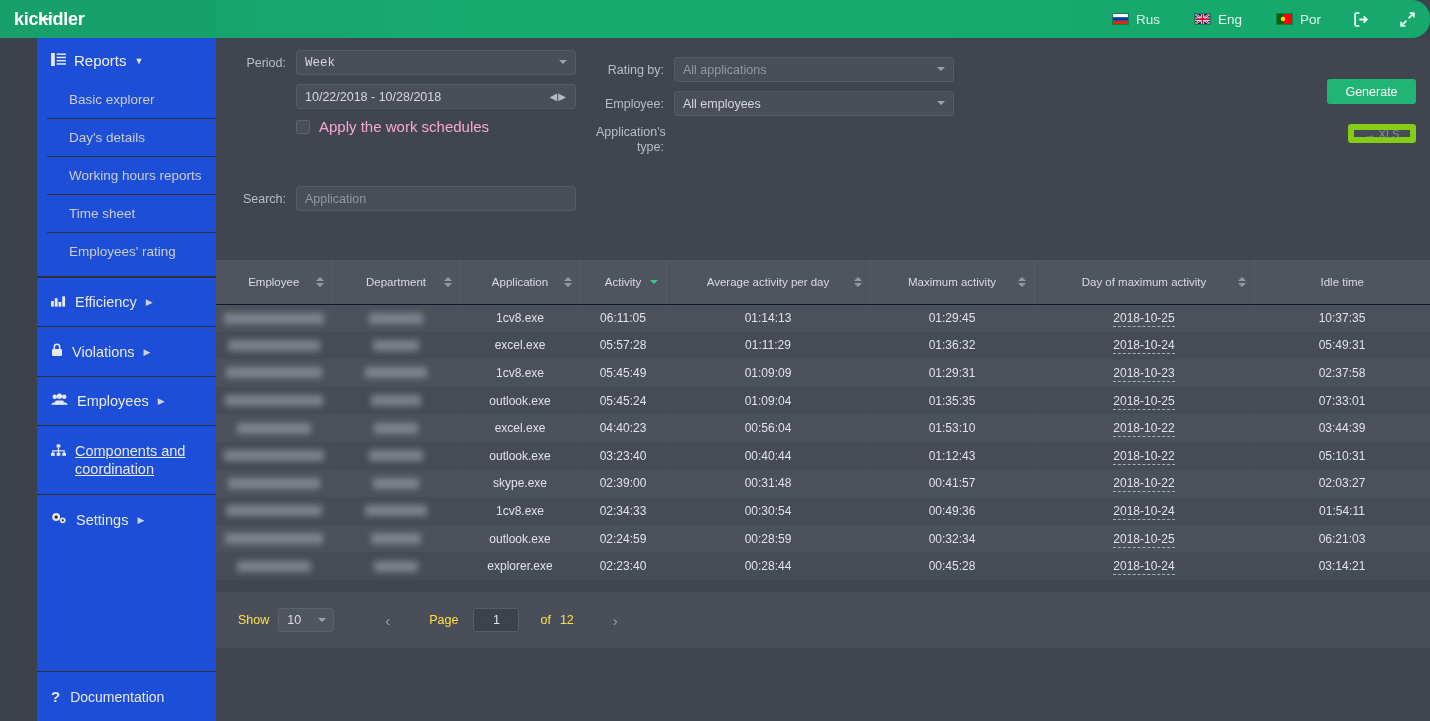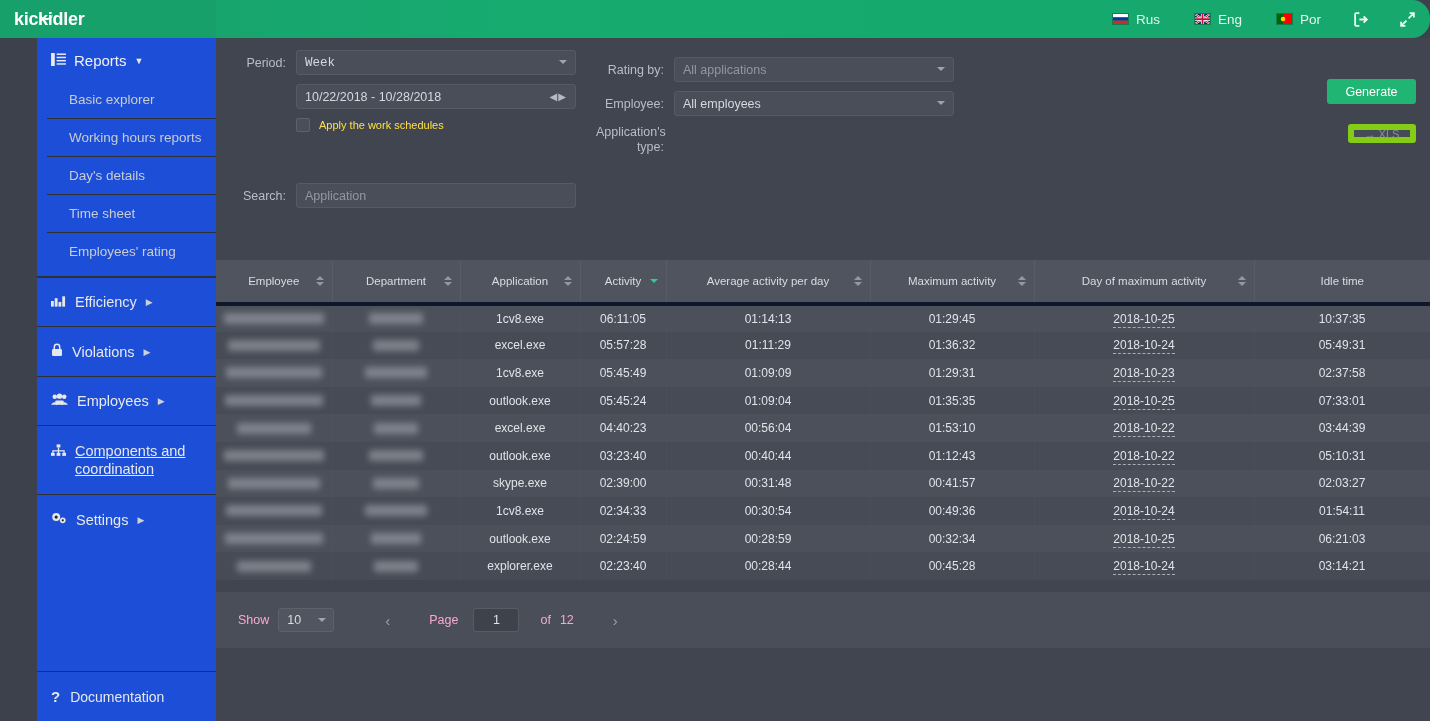--- a/index.html
+++ b/index.html
@@ -136,21 +136,21 @@
   .fctrl.placeholder { color: #9297a1; }
   .fctrl .arrows {
     position: absolute; right: 8px; font-size: 10px; color: #b5b9c2; letter-spacing: 1px;
   }
   .checkrow { display: flex; align-items: center; gap: 9px; }
   .checkbox {
     width: 14px; height: 14px;
     background: #4a4e58; border: 1px solid #5d6169; border-radius: 2px;
     cursor: pointer;
   }
-  .checklabel { font-size: 11px; color: #fde047; }
+  .checklabel { font-size: 15px; color: #f9a8d4; }
 
   .btn-generate {
     position: absolute; right: 14px; top: 12px;
     width: 89px; height: 25px;
     background: #21b573; border: none; border-radius: 3px;
     color: #fff; font-size: 12.5px;
     font-family: "Liberation Sans", sans-serif;
     cursor: pointer;
     margin-top: 29px;
   }
@@ -169,21 +169,21 @@
     width: 1214px;
     background: #4a4e58;
   }
   table { border-collapse: collapse; width: 1214px; table-layout: fixed; }
   thead th {
     background: #50545e;
     color: #d9dce1;
     font-size: 11.5px; font-weight: normal;
     height: 44px;
     border-right: 1px solid #585c66;
-    border-bottom: 4px solid #0f172a;
+    border-bottom: 1px solid #0f172a;
     position: relative;
     cursor: pointer;
     padding: 0 6px;
   }
   thead th .sort {
     position: absolute; right: 8px; top: 50%;
     transform: translateY(-50%);
     display: flex; flex-direction: column; gap: 2px;
   }
   .tri-up, .tri-dn {
@@ -244,21 +244,21 @@
     border-right: 4px solid transparent;
     border-top: 4px solid #9ea3ad;
   }
   .pg-arrow { padding: 0 8px; font-size: 15px; color: #9ba0a9; cursor: pointer; }
   .pg-input {
     width: 46px; height: 24px;
     background: #3e424b; border: 1px solid #585c66; border-radius: 3px;
     color: #dfe2e7; font-size: 12.5px; text-align: center;
     font-family: "Liberation Sans", sans-serif;
   }
-  .pager-label { color: #f9a8d4; }
+  .pager-label { color: #fde047; }
 
   .bottom-area {
     position: absolute; top: 610px; left: 0;
     width: 1214px; height: 103px;
     background: #41454f;
   }
 </style>
 </head>
 <body>
 
@@ -331,22 +331,22 @@
         <rect x="6" y="7.5" width="10" height="1.6"></rect>
         <rect x="6" y="11" width="10" height="1.6"></rect>
       </svg>
     </span>
     <span>Reports</span>
     <span style="font-size:9px;color:#e8eaec;">▼</span>
   </div>
 
   <div class="side-sub">
     <div class="side-sub-item">Basic explorer</div>
+    <div class="side-sub-item">Day's details</div>
     <div class="side-sub-item">Working hours reports</div>
-    <div class="side-sub-item">Day's details</div>
     <div class="side-sub-item">Time sheet</div>
     <div class="side-sub-item">Employees' rating</div>
   </div>
 
   <div class="side-spacer"></div>
 
   <div class="side-item">
     <span>
       <svg width="15" height="12" viewBox="0 0 16 12" fill="#e6e8ea">
         <rect x="0" y="6" width="3" height="6"></rect>

